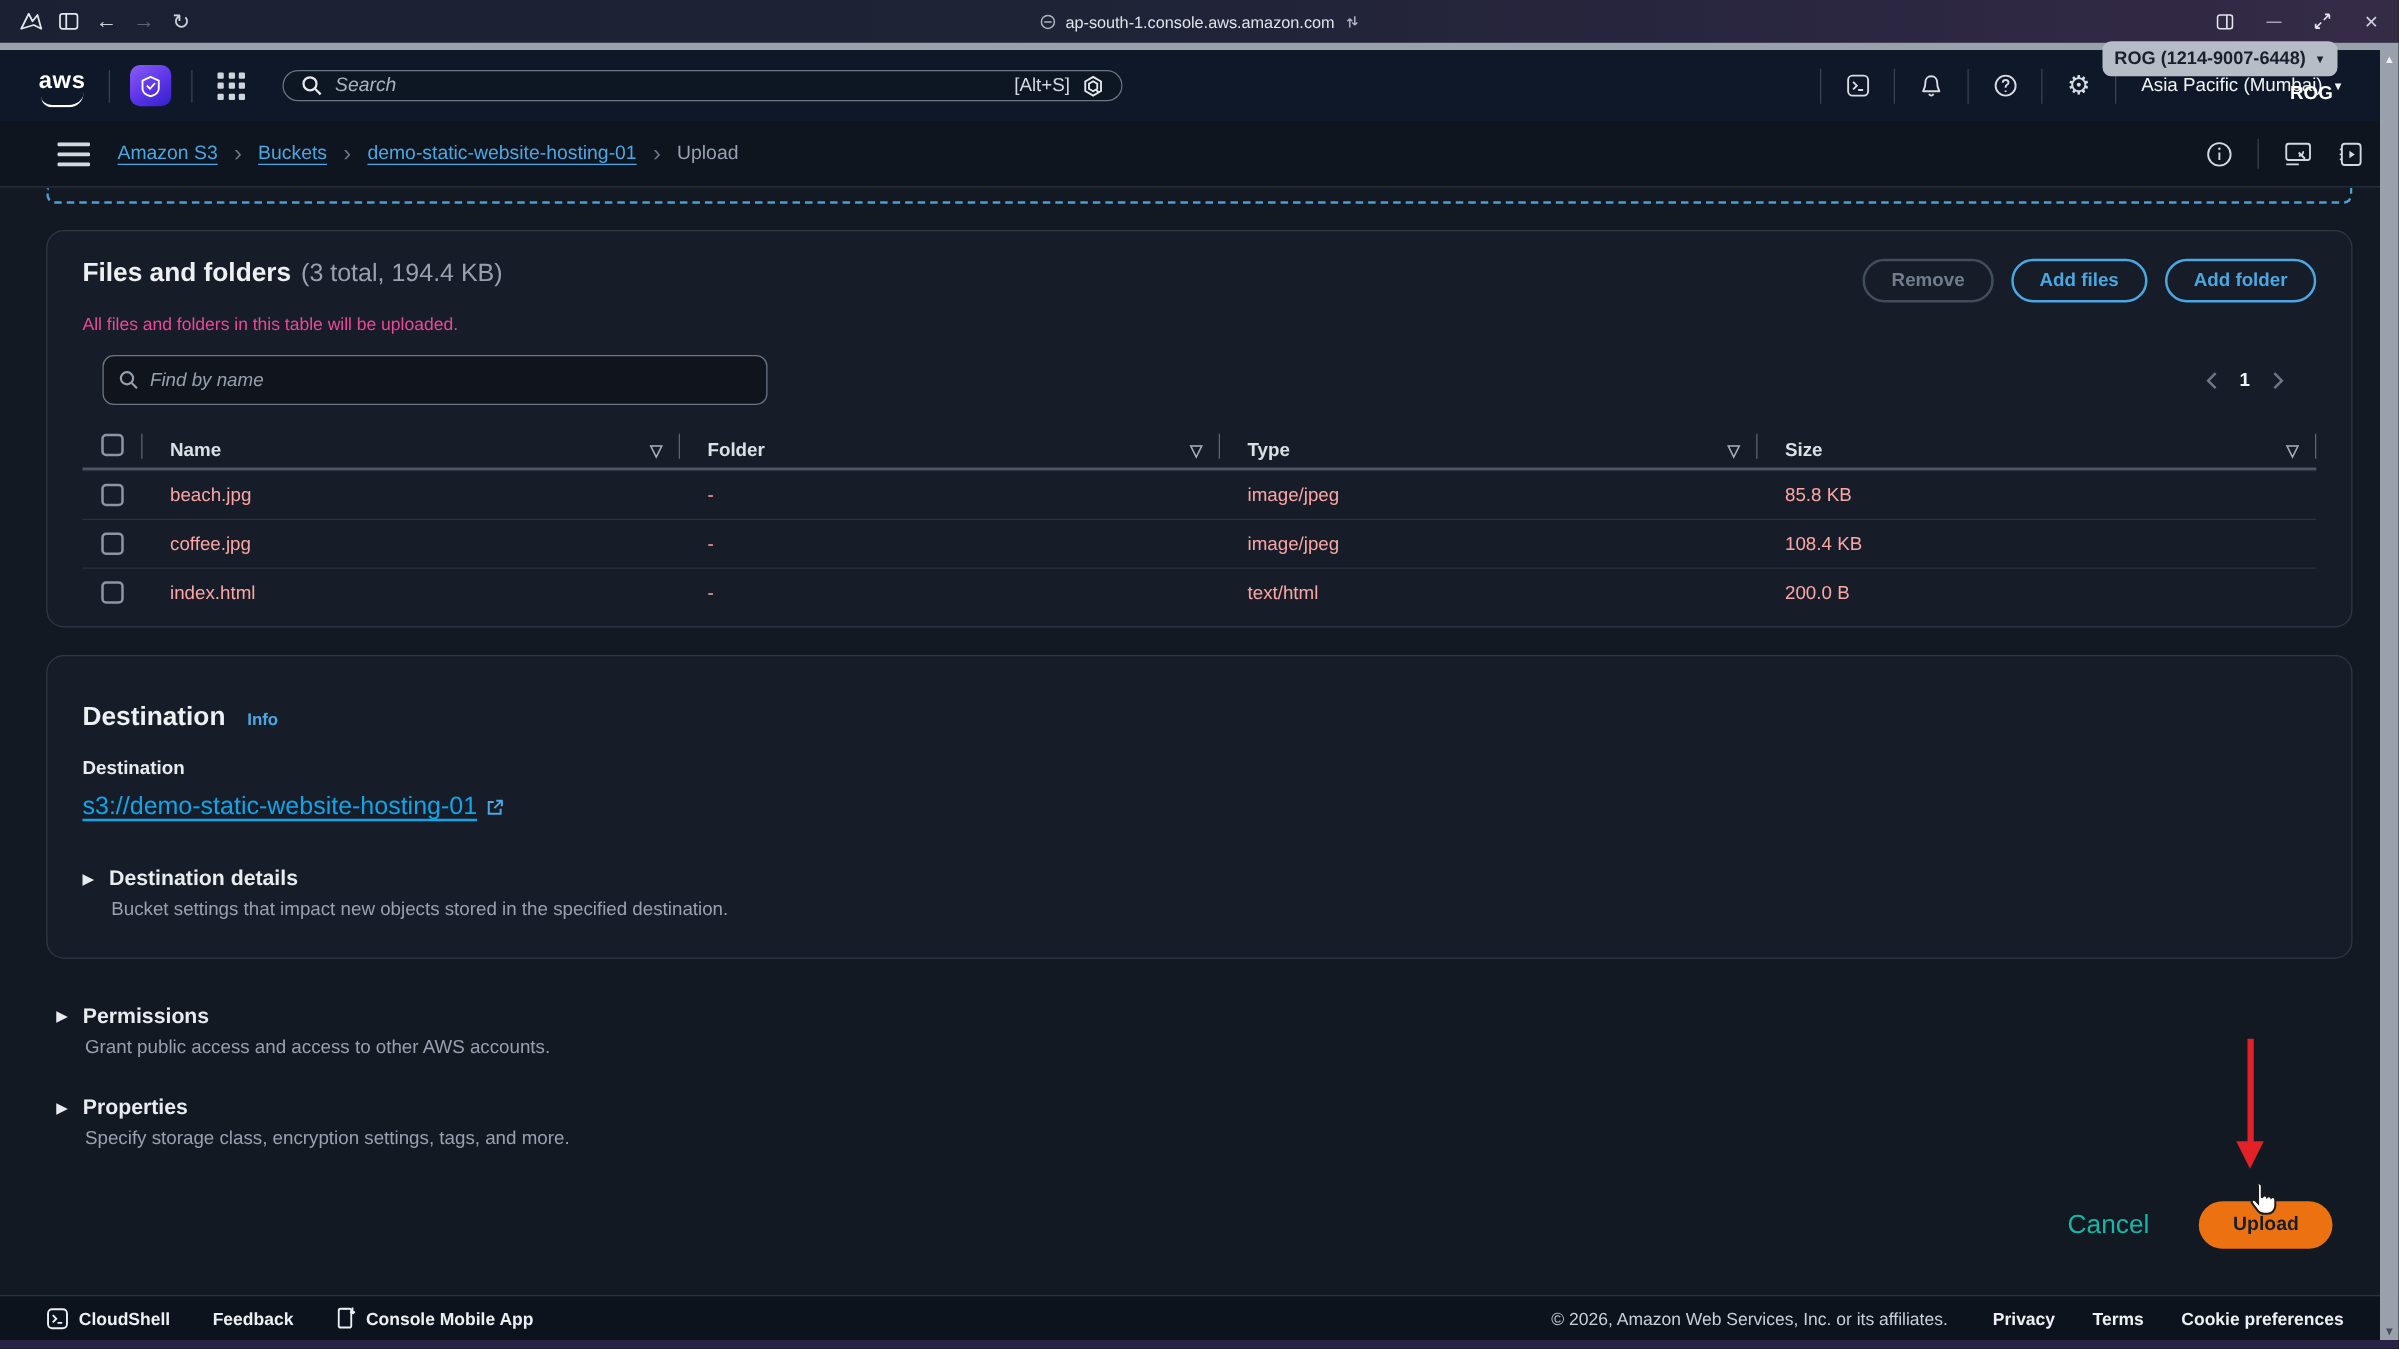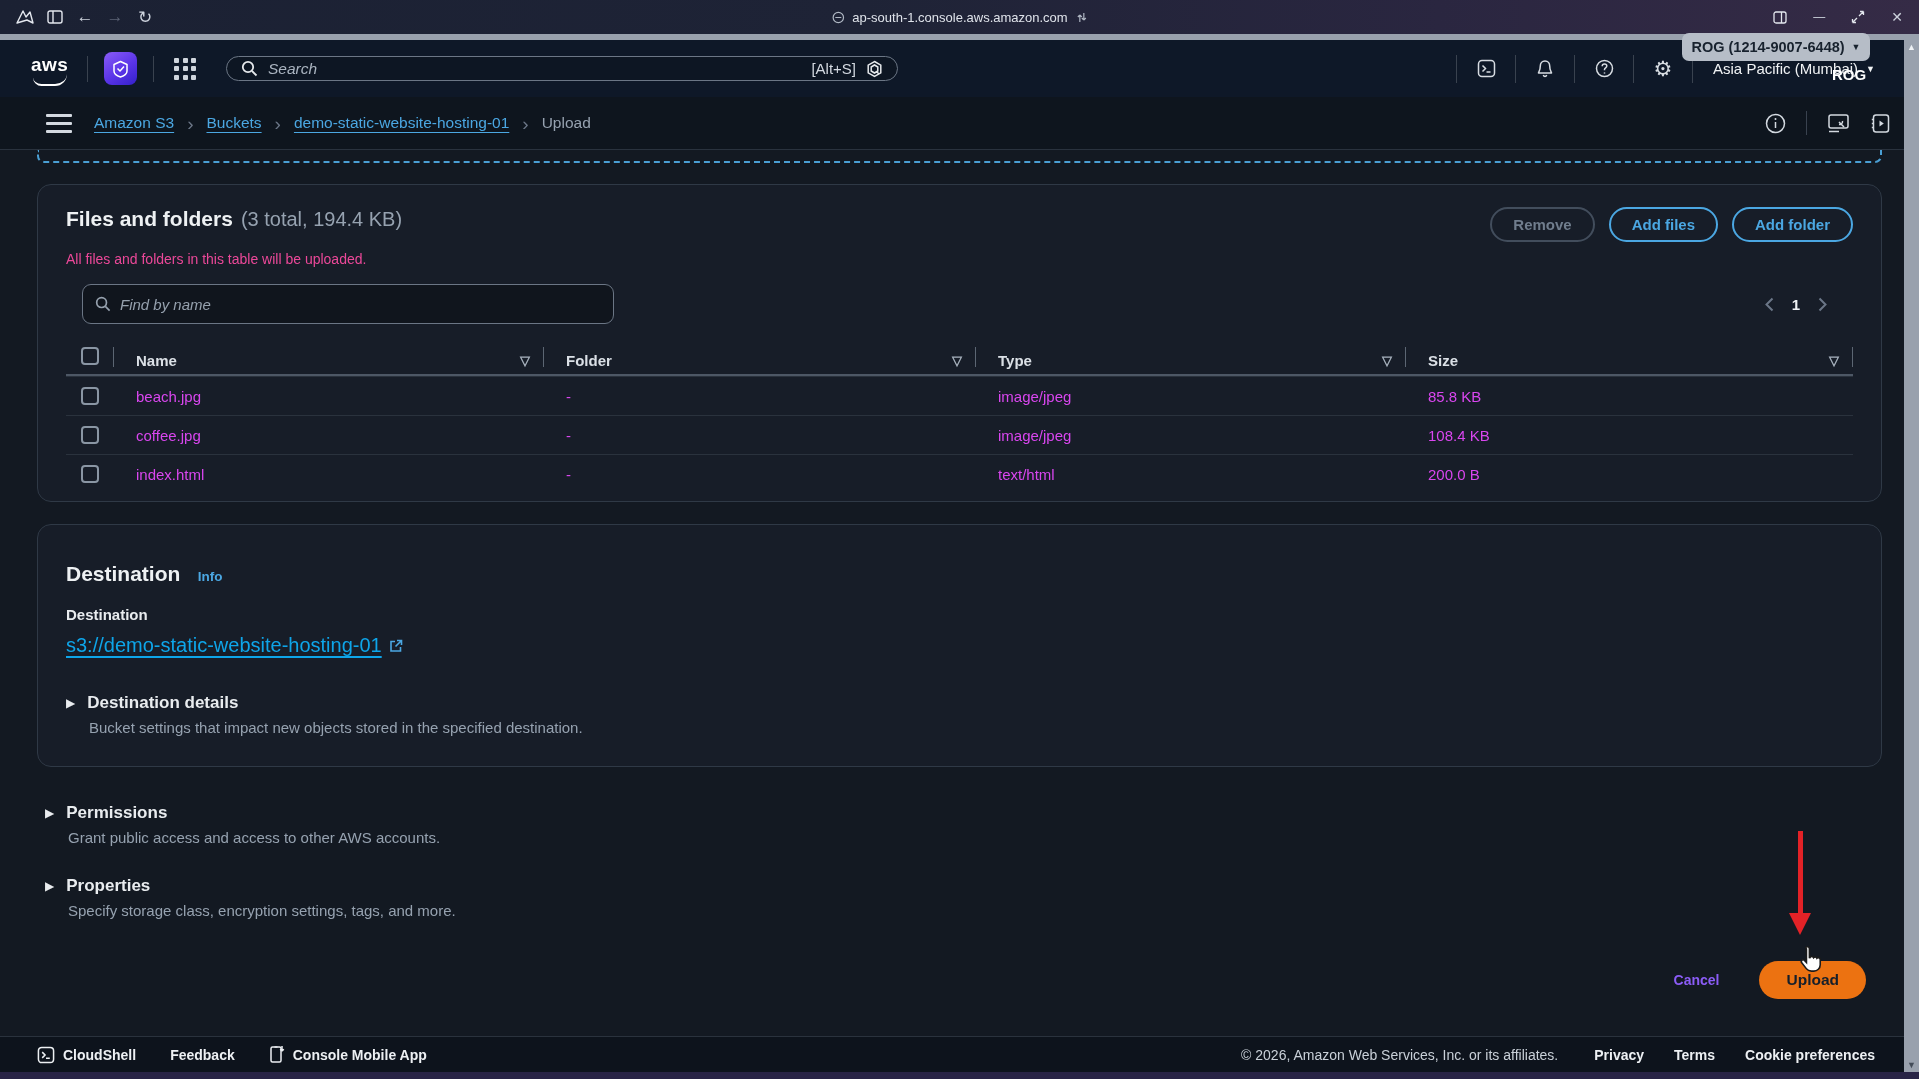--- a/index.html
+++ b/index.html
@@ -95,42 +95,42 @@
 
   .tbl { margin-top:14px; }
   .thead, .trow { display:grid; grid-template-columns:48px 430px 432px 430px 1fr; }
   .thead { border-bottom:2px solid #4d5765; }
   .th { position:relative; display:flex; align-items:center; padding:9px 14px 0 22px; font-weight:bold; font-size:15px; color:#dbe0e6; }
   .th::after, .th-check::after { content:""; position:absolute; right:0; top:9px; width:1px; height:20px; background:#5c6673; }
   .th .funnel { margin-left:auto; color:#a5afbb; font-size:13px; }
   .th-check { position:relative; display:flex; align-items:center; justify-content:center; padding:9px 0; }
   .trow { border-top:1px solid #2a323d; }
   .trow:first-of-type { border-top:none; }
-  .td { padding:10px 14px 10px 22px; font-size:15px; color:#d946ef; display:flex; align-items:center; }
+  .td { padding:10px 14px 10px 22px; font-size:15px; color:#fca5a5; display:flex; align-items:center; }
   .td-check { display:flex; align-items:center; justify-content:center; padding:10px 0; }
   .checkbox { width:18px; height:18px; border:2px solid #8a96a4; border-radius:4px; background:transparent; cursor:pointer; }
 
   
   .dest-panel { margin-top:22px; padding:37px 28px 30px 28px; }
   .info-link { color:#4ba7e2; font-size:13.5px; font-weight:bold; margin-left:13px; cursor:pointer; }
   .field-label { font-size:15px; font-weight:bold; color:#e9ecef; margin-top:20px; }
   .dest-link-row { margin-top:11px; display:flex; align-items:center; gap:7px; }
   .dest-link { color:#0ea5e9; font-size:20px; text-decoration:underline; text-underline-offset:4px; cursor:pointer; }
   .expand-row { display:flex; align-items:center; gap:12px; cursor:pointer; }
   .expand-tri { color:#e9ecef; font-size:12px; }
   .expand-title { font-size:17px; font-weight:bold; color:#e9ecef; }
   .expand-desc { color:#96a2b0; font-size:15px; margin-left:23px; margin-top:6px; }
   .dest-details { margin-top:36px; }
 
   .loose-section { margin-top:36px; padding-left:8px; }
   .loose-section + .loose-section { margin-top:30px; }
 
   
   .action-row { display:flex; align-items:center; justify-content:flex-end; gap:40px; margin-top:42px; padding-right:16px; }
-  .cancel-link { color:#8b5cf6; font-size:14px; font-weight:bold; cursor:pointer; }
+  .cancel-link { color:#14b8a6; font-size:21px; font-weight:normal; cursor:pointer; }
   .btn-primary { background:#ec7211; color:#151f2b; border:none; border-radius:19px; padding:10px 27px; font-size:15.5px; font-weight:bold; font-family:inherit; cursor:pointer; }
 
   
   .footer {
     position:absolute; left:0; right:0; bottom:7px; height:36px; background:#0d131c;
     border-top:1px solid #2a323d; display:flex; align-items:center; padding:0 44px 0 37px; font-size:14px;
   }
   .f-item { display:flex; align-items:center; gap:8px; color:#edf0f3; font-weight:bold; cursor:pointer; white-space:nowrap; }
   .f-item + .f-item { margin-left:34px; }
   .f-right { margin-left:auto; display:flex; align-items:center; }

